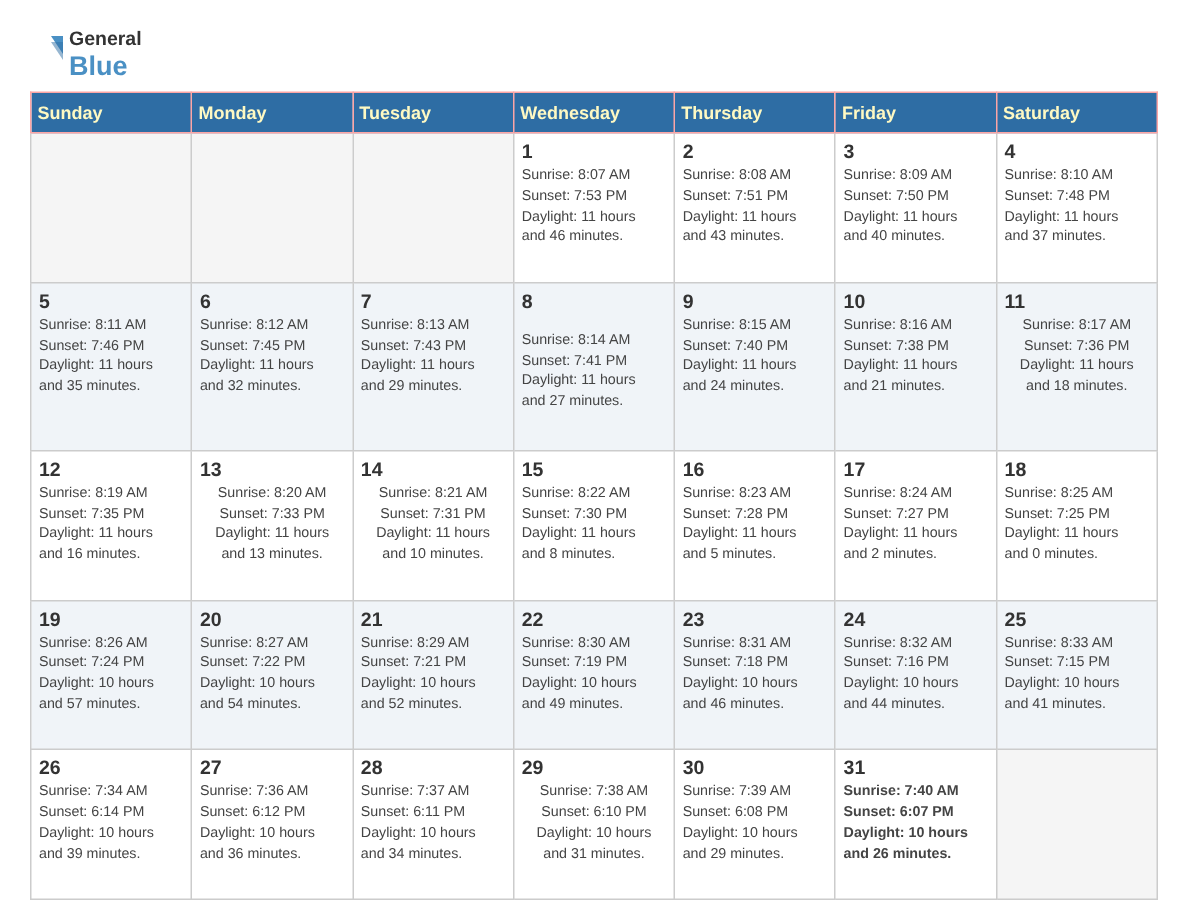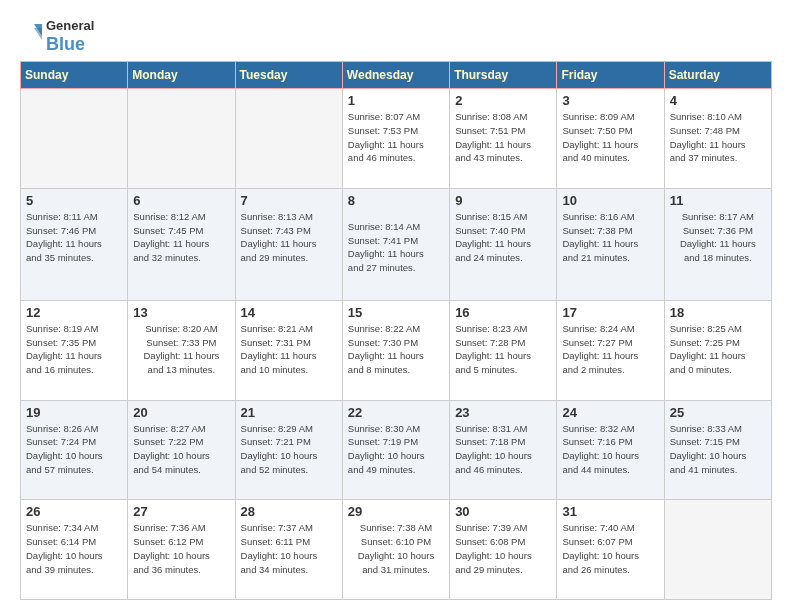--- a/index.html
+++ b/index.html
@@ -216,21 +216,21 @@
           </td>
           <td>
             <span class="day-num">13</span>
             <div class="day-info" style="white-space: pre-line; text-align: center;">Sunrise: 8:20 AM
 Sunset: 7:33 PM
 Daylight: 11 hours
 and 13 minutes.</div>
           </td>
           <td>
             <span class="day-num">14</span>
-            <div class="day-info" style="white-space: pre-line;">Sunrise: 8:21 AM
+            <div class="day-info" style="white-space: pre-line; text-align: center;">Sunrise: 8:21 AM
 Sunset: 7:31 PM
 Daylight: 11 hours
 and 10 minutes.</div>
           </td>
           <td>
             <span class="day-num">15</span>
             <div class="day-info" style="white-space: pre-line;">Sunrise: 8:22 AM
 Sunset: 7:30 PM
 Daylight: 11 hours
 and 8 minutes.</div>
@@ -339,21 +339,21 @@
           </td>
           <td>
             <span class="day-num">30</span>
             <div class="day-info" style="white-space: pre-line;">Sunrise: 7:39 AM
 Sunset: 6:08 PM
 Daylight: 10 hours
 and 29 minutes.</div>
           </td>
           <td>
             <span class="day-num">31</span>
-            <div class="day-info" style="white-space: pre-line;">Sunrise: 7:40 AM
+            <div class="day-info" style="white-space: pre-line; font-weight: bold;">Sunrise: 7:40 AM
 Sunset: 6:07 PM
 Daylight: 10 hours
 and 26 minutes.</div>
           </td>
           <td class="empty"></td>
         </tr>
       </tbody>
   </table>
 </div>
 

